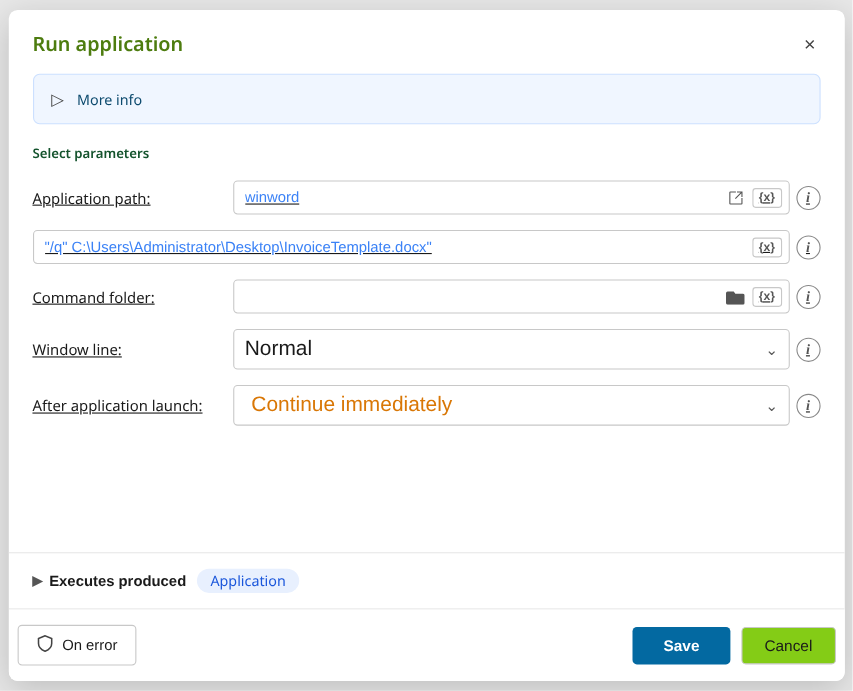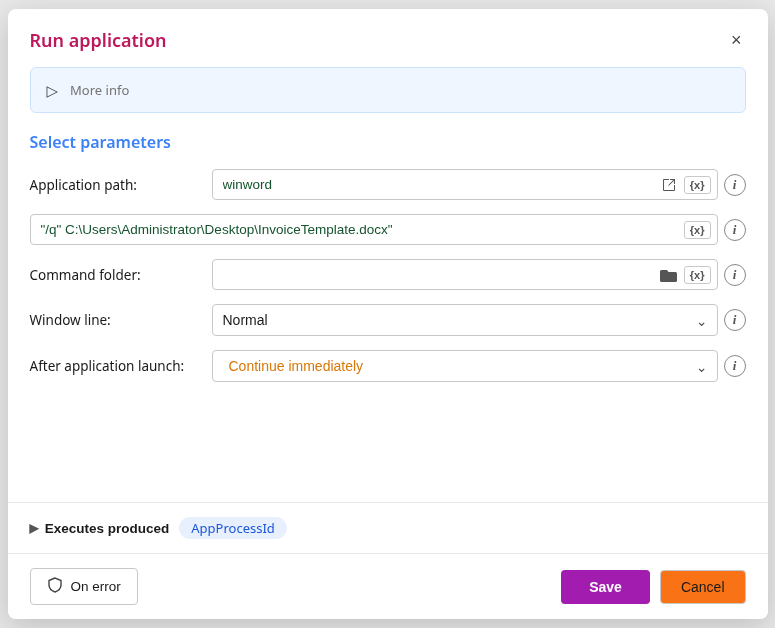--- a/index.html
+++ b/index.html
@@ -26,21 +26,21 @@
     .dialog-header {
       display: flex;
       align-items: center;
       justify-content: space-between;
       padding: 18px 22px 14px 22px;
       border-bottom: none;
     }
     .dialog-title {
       font-size: 18px;
       font-weight: 600;
-      color: #be185d;
+      color: #4d7c0f;
     }
     .close-btn {
       background: none;
       border: none;
       cursor: pointer;
       padding: 4px;
       border-radius: 4px;
       color: #444;
       font-size: 18px;
       line-height: 1;
@@ -59,32 +59,33 @@
       gap: 12px;
       color: #333;
       font-size: 13px;
     }
     .play-icon {
       color: #444;
       font-size: 15px;
       flex-shrink: 0;
     }
     .info-banner a {
-      color: #737373;
+      color: #0c4a6e;
       text-decoration: none;
     }
     .section-title {
-      font-size: 16px;
+      font-size: 12px;
       font-weight: 600;
       padding: 0 22px 16px 22px;
-      color: #3b82f6;
+      color: #14532d;
     }
     .params-area {
       padding: 0 22px;
       flex: 1;
+      text-decoration: underline;
     }
     .param-row {
       display: flex;
       align-items: center;
       margin-bottom: 14px;
       gap: 12px;
     }
     .param-label {
       width: 170px;
       flex-shrink: 0;
@@ -148,21 +149,21 @@
     }
     .select-wrap {
       flex: 1;
       position: relative;
     }
     .param-select {
       width: 100%;
       border: 1.5px solid #c8c8c8;
       border-radius: 4px;
       padding: 7px 36px 7px 10px;
-      font-size: 14px;
+      font-size: 19px;
       color: #1a1a1a;
       background: #fff;
       appearance: none;
       -webkit-appearance: none;
       cursor: pointer;
       outline: none;
     }
     .select-arrow {
       position: absolute;
       right: 10px;
@@ -199,52 +200,52 @@
       color: #1a56db;
       border-radius: 12px;
       padding: 2px 12px;
       font-size: 13px;
       font-weight: 400;
     }
     .dialog-footer {
       display: flex;
       align-items: center;
       justify-content: space-between;
-      padding: 14px 22px;
+      padding: 14px 8px;
       border-top: 1px solid #e8e8e8;
       background: #fff;
     }
     .on-error-btn {
       display: flex;
       align-items: center;
       gap: 8px;
       border: 1.5px solid #c8c8c8;
       border-radius: 4px;
       padding: 8px 16px;
       background: #fff;
       cursor: pointer;
       font-size: 13.5px;
       color: #1a1a1a;
     }
     .footer-right {
       display: flex;
       gap: 10px;
     }
     .save-btn {
-      background: #a21caf;
+      background: #0369a1;
       color: #fff;
       border: none;
       border-radius: 4px;
       padding: 8px 28px;
       font-size: 14px;
       font-weight: 600;
       cursor: pointer;
     }
     .cancel-btn {
-      background: #f97316;
+      background: #84cc16;
       color: #1a1a1a;
       border: 1.5px solid #c8c8c8;
       border-radius: 4px;
       padding: 8px 20px;
       font-size: 14px;
       cursor: pointer;
     }
     .input-with-icons {
       flex: 1;
       display: flex;
@@ -253,21 +254,21 @@
       border-radius: 4px;
       background: #fff;
       overflow: hidden;
     }
     .input-with-icons input {
       flex: 1;
       border: none;
       outline: none;
       padding: 7px 10px;
       font-size: 13.5px;
-      color: #14532d;
+      color: #3b82f6;
       background: transparent;
     }
     .input-icons-right {
       display: flex;
       align-items: center;
       padding-right: 6px;
       gap: 2px;
     }
   </style>
 </head>
@@ -369,21 +370,21 @@
       </div>
     </div>
 
   </div>
 
   <div class="variables-row">
     <button class="variables-toggle">
       <span class="chevron-icon">▶</span>
       <span>Executes produced</span>
     </button>
-    <span class="var-badge">AppProcessId</span>
+    <span class="var-badge">Application</span>
   </div>
 
   <div class="dialog-footer">
     <button class="on-error-btn">
       <span>
         <svg width="16" height="16" viewBox="0 0 16 16" fill="none" xmlns="http://www.w3.org/2000/svg">
           <path d="M8 1L2 3.5V8c0 3.3 2.5 5.7 6 7 3.5-1.3 6-3.7 6-7V3.5L8 1z" stroke="#444" stroke-width="1.4" fill="none"></path>
         </svg>
       </span>
       <span>On error</span>

